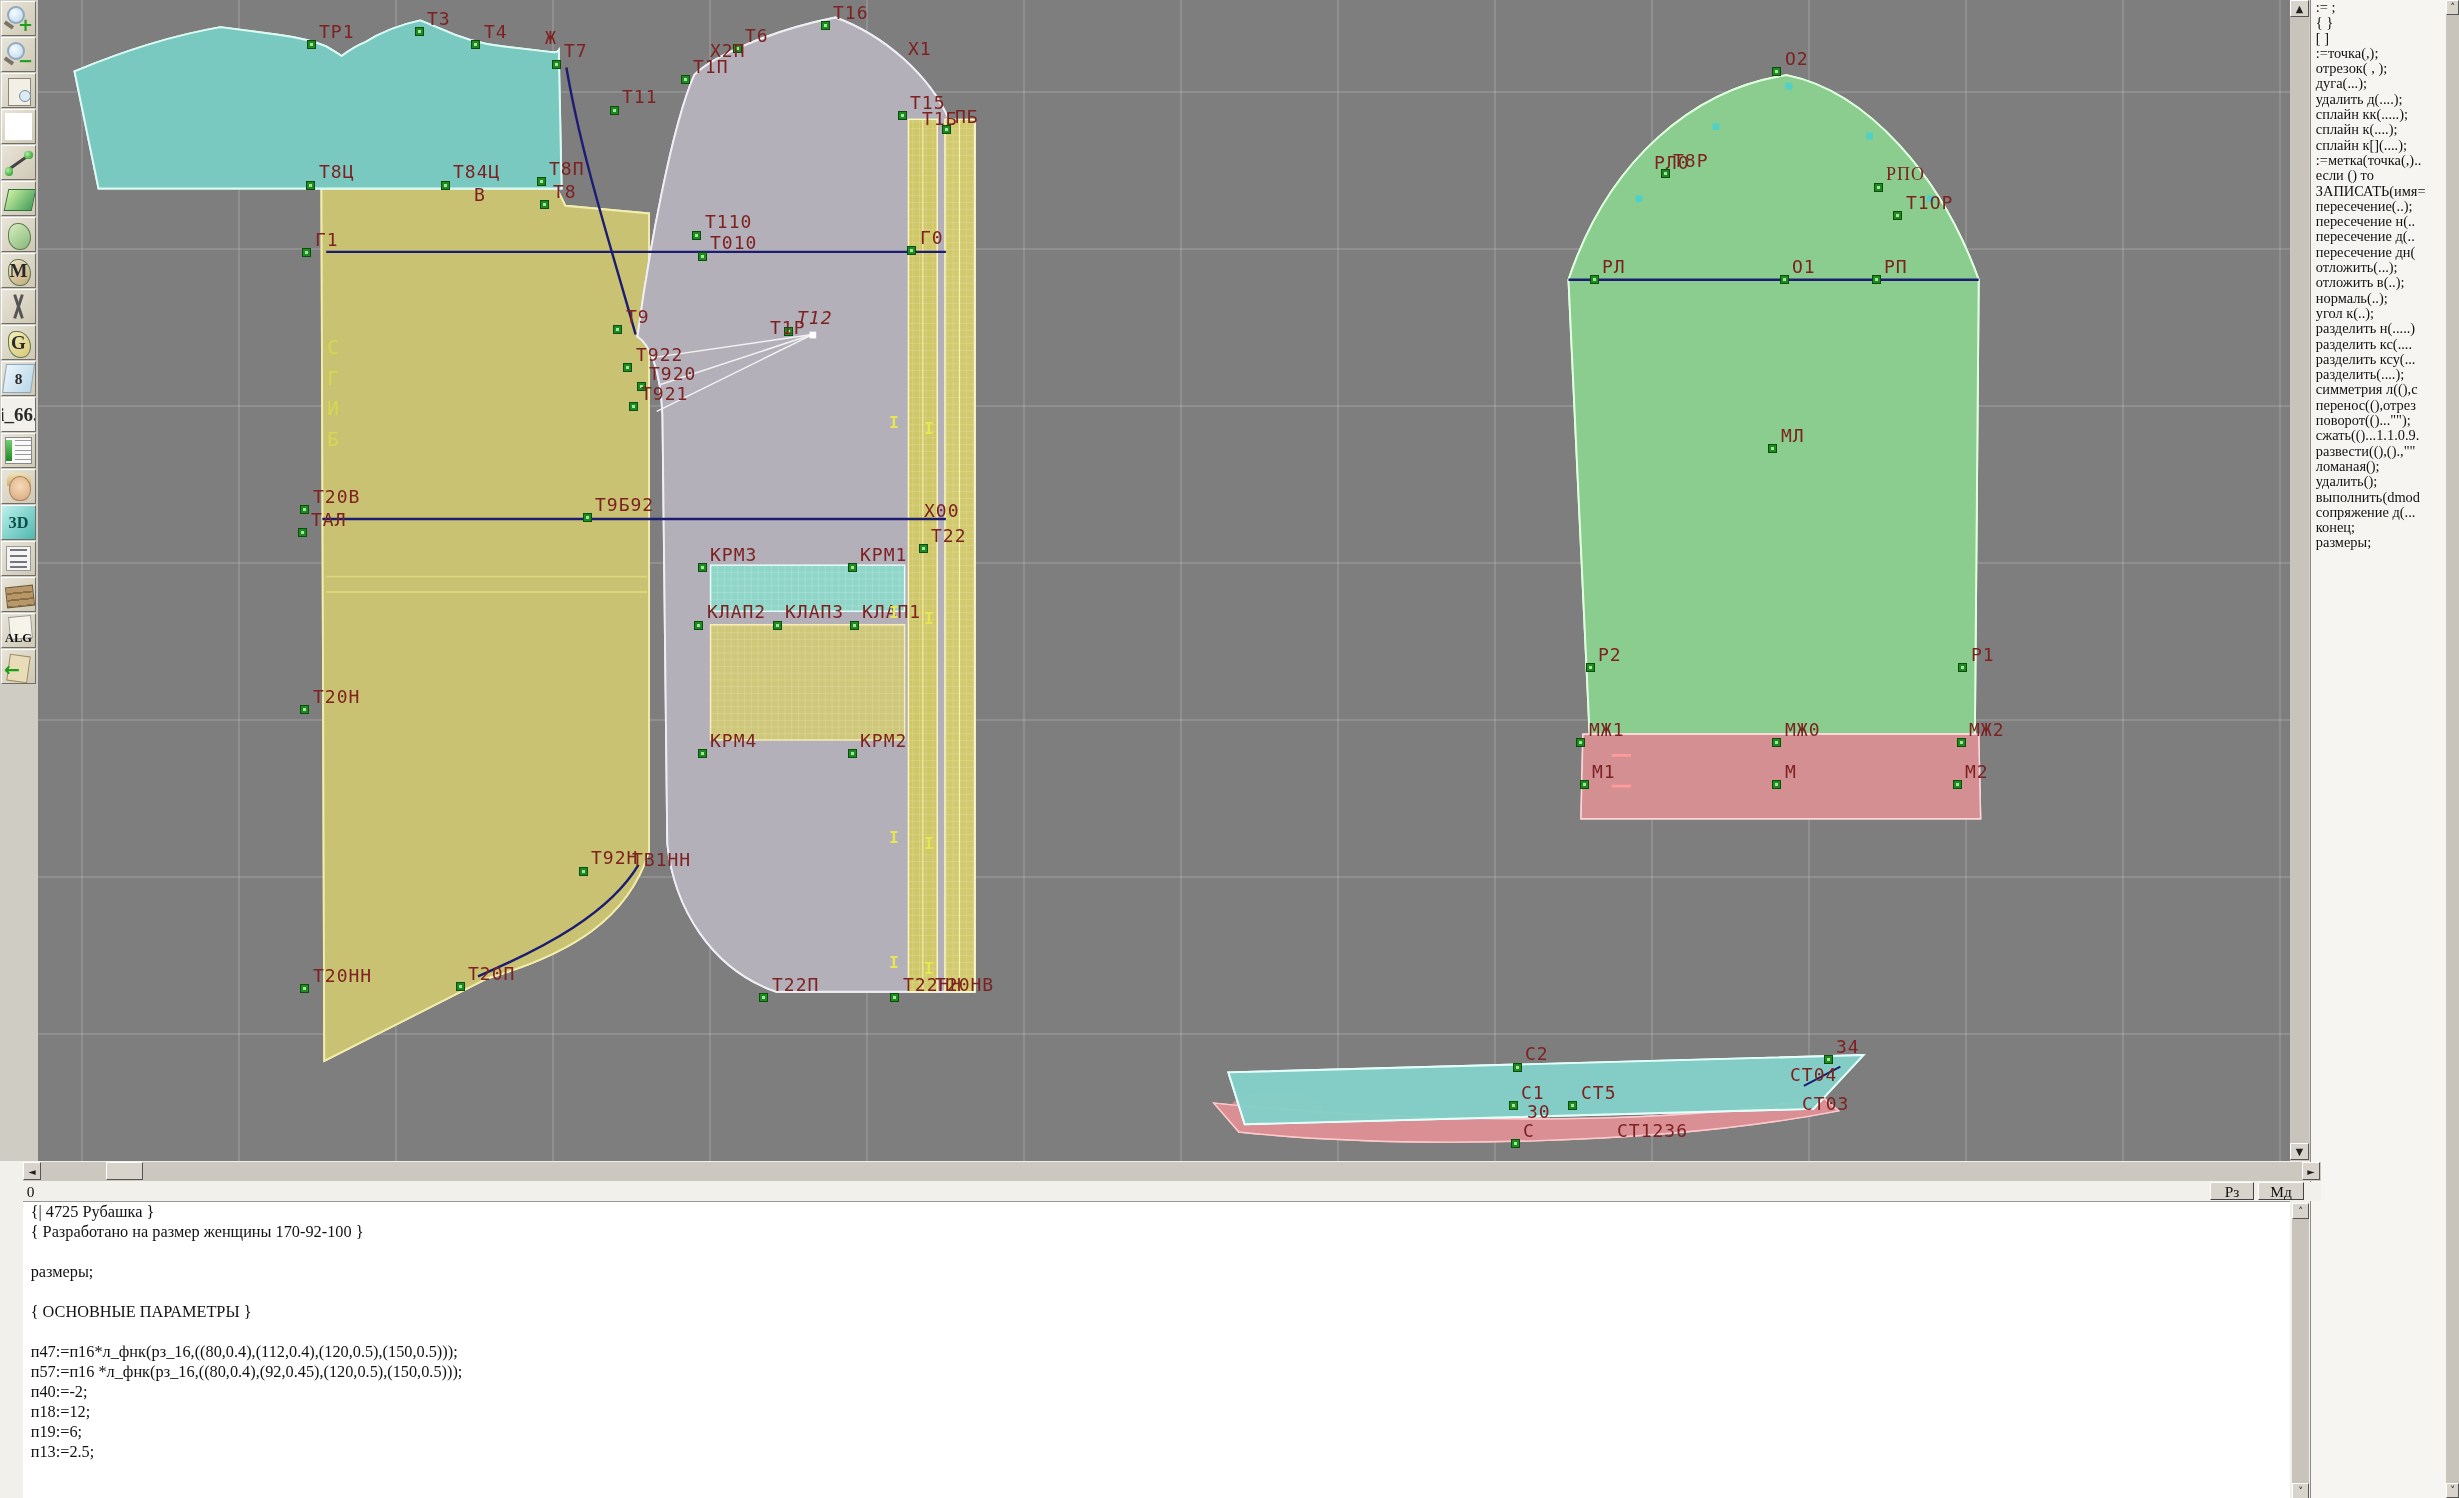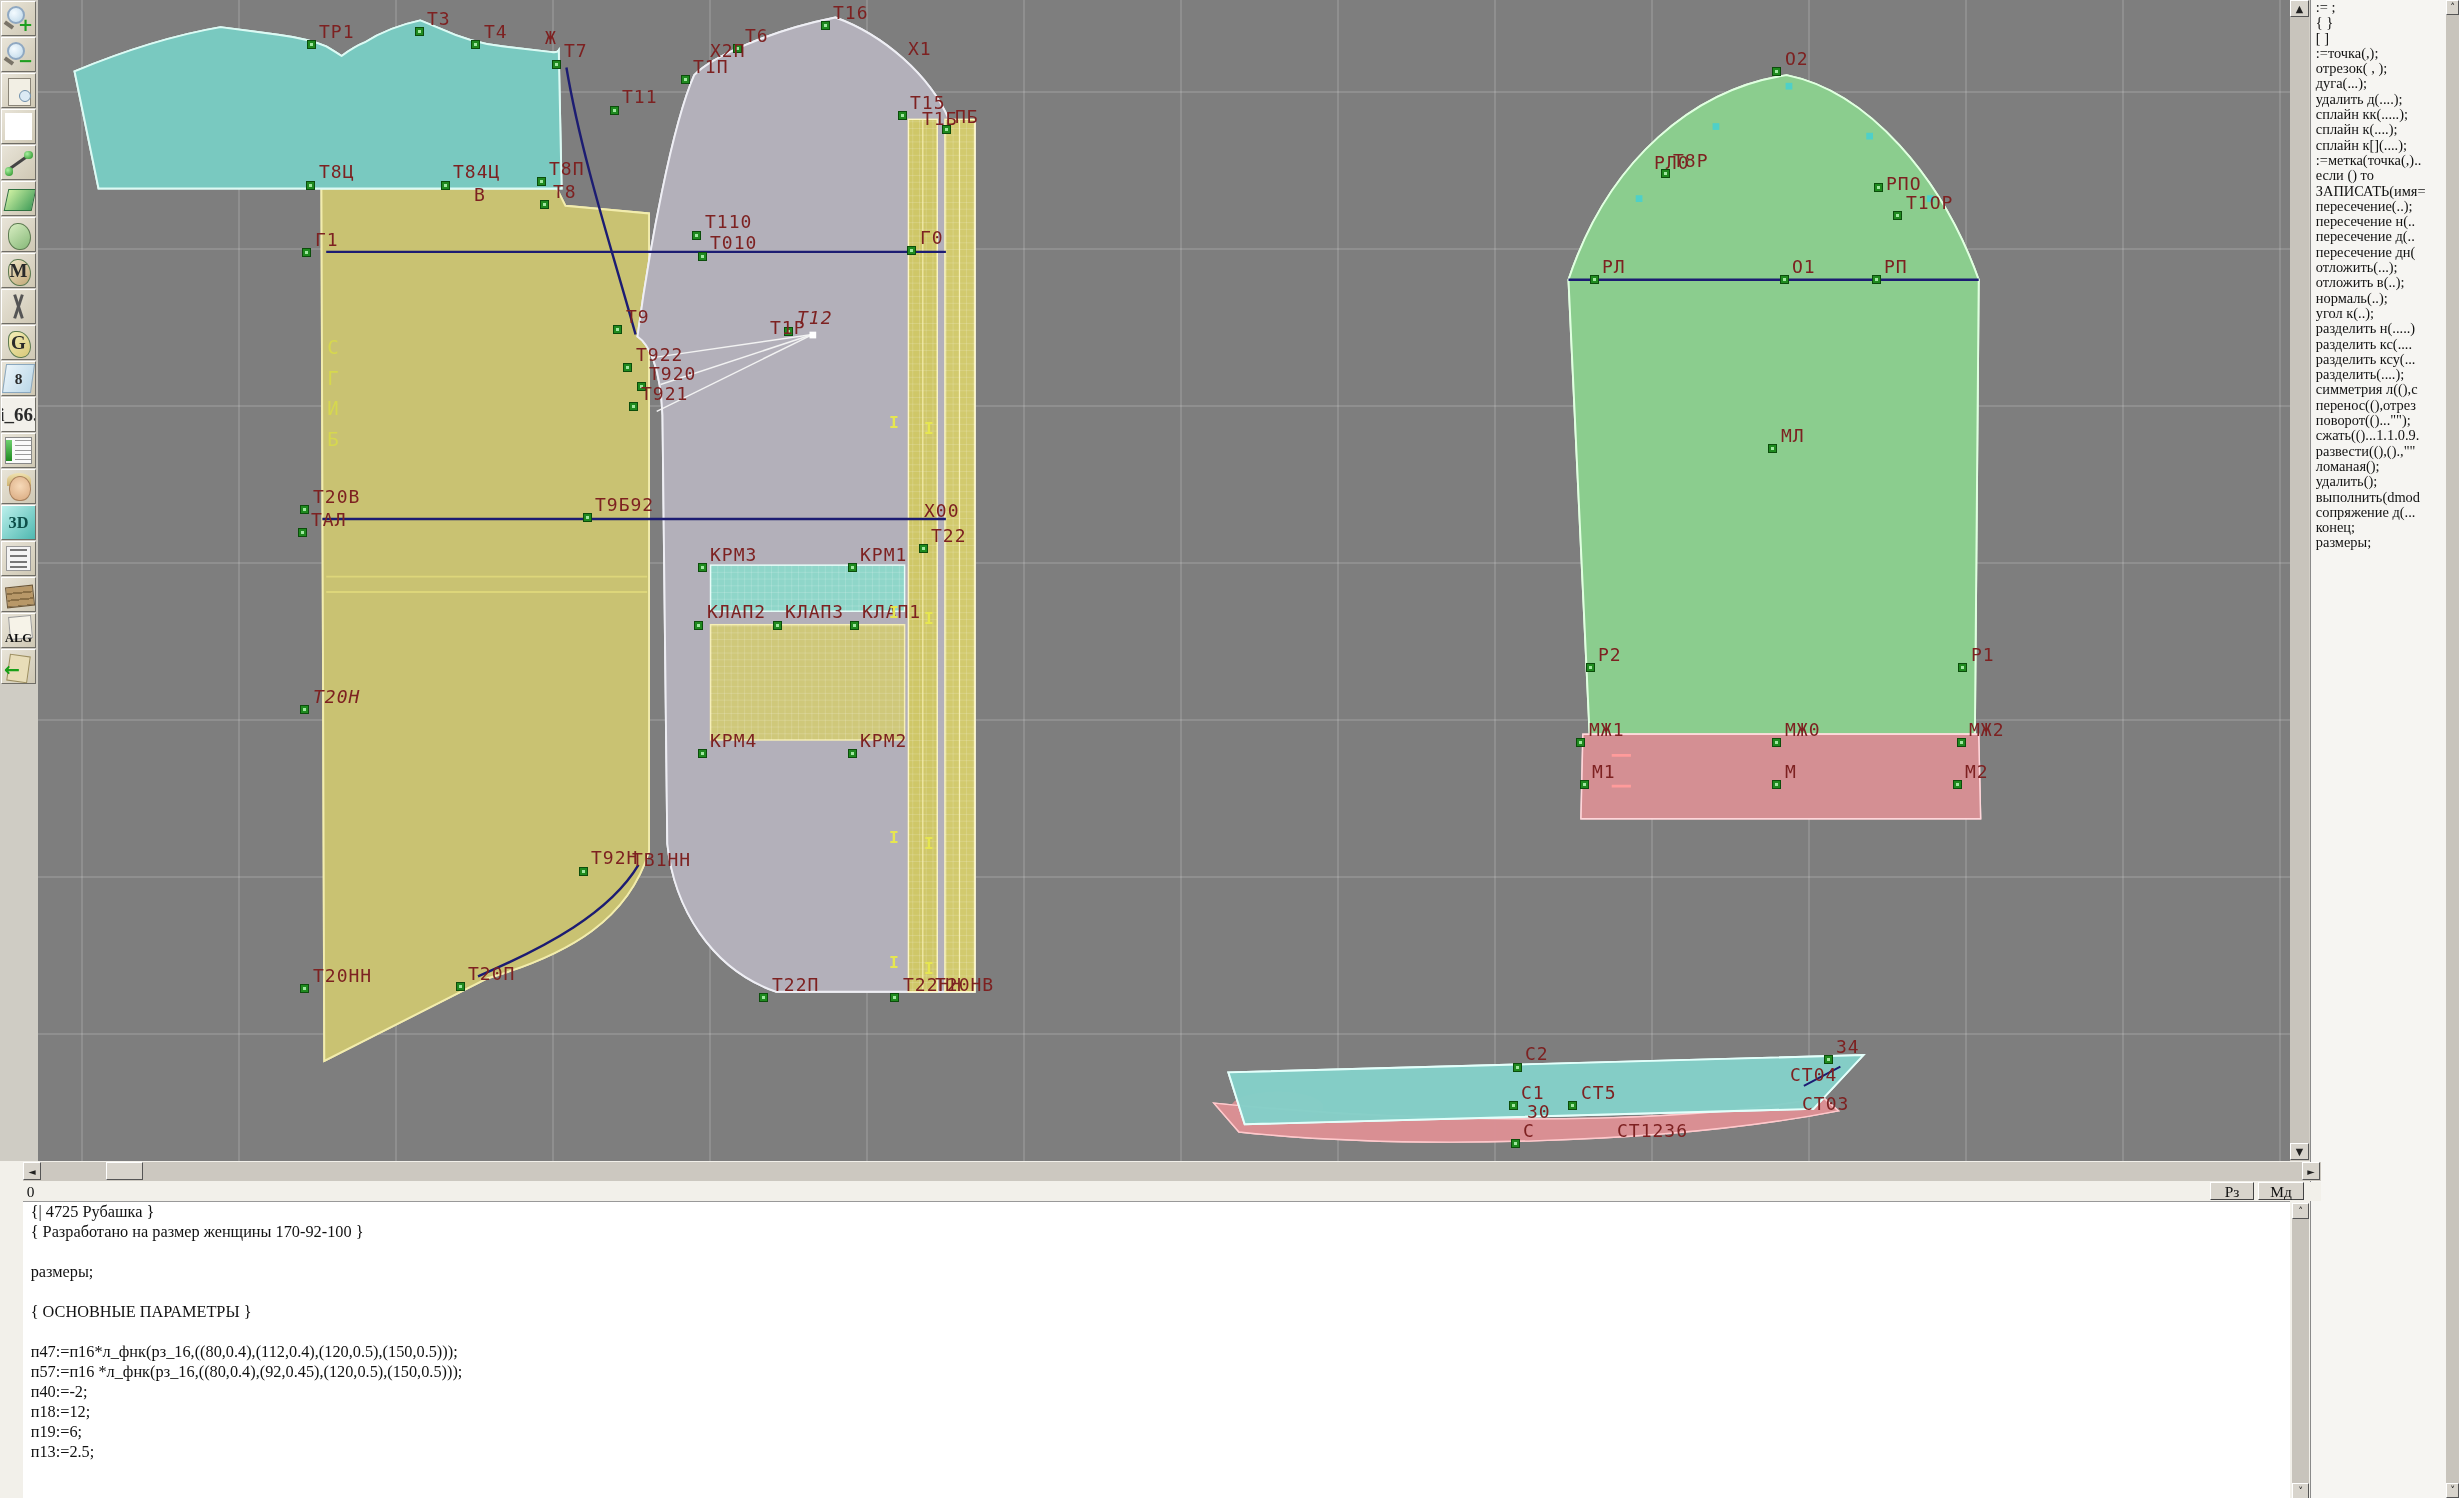--- a/index.html
+++ b/index.html
@@ -326,40 +326,40 @@
         <span class="plbl" style="left: 669px; top: 601px;">КЛАП2</span>
         <span class="pmk" style="left: 656px; top: 621px;"></span>
         <span class="plbl" style="left: 747px; top: 601px;">КЛАП3</span>
         <span class="pmk" style="left: 735px; top: 621px;"></span>
         <span class="plbl" style="left: 824px; top: 601px;">КЛАП1</span>
         <span class="pmk" style="left: 812px; top: 621px;"></span>
         <span class="plbl" style="left: 672px; top: 730px;">КРМ4</span>
         <span class="pmk" style="left: 660px; top: 749px;"></span>
         <span class="plbl" style="left: 822px; top: 730px;">КРМ2</span>
         <span class="pmk" style="left: 810px; top: 749px;"></span>
-        <span class="plbl" style="left: 275px; top: 686px; font-style: italic;">Т20Н</span>
+        <span class="plbl" style="left: 275px; top: 686px;">Т20Н</span>
         <span class="pmk" style="left: 262px; top: 705px;"></span>
         <span class="plbl" style="left: 553px; top: 847px;">Т92Н</span>
         <span class="pmk" style="left: 541px; top: 867px;"></span>
         <span class="plbl" style="left: 594px; top: 849px;">ТВ1НН</span>
         <span class="plbl" style="left: 275px; top: 965px;">Т20НН</span>
         <span class="pmk" style="left: 262px; top: 984px;"></span>
         <span class="plbl" style="left: 430px; top: 963px;">Т20П</span>
         <span class="pmk" style="left: 418px; top: 982px;"></span>
         <span class="plbl" style="left: 734px; top: 974px;">Т22П</span>
         <span class="pmk" style="left: 721px; top: 993px;"></span>
         <span class="plbl" style="left: 865px; top: 974px;">Т22НН</span>
         <span class="pmk" style="left: 852px; top: 993px;"></span>
         <span class="plbl" style="left: 897px; top: 974px;">Т20НВ</span>
         <span class="plbl" style="left: 1747px; top: 48px;">О2</span>
         <span class="pmk" style="left: 1734px; top: 67px;"></span>
         <span class="plbl" style="left: 1616px; top: 152px;">РЛ0</span>
         <span class="plbl" style="left: 1635px; top: 150px;">Т8Р</span>
         <span class="pmk" style="left: 1623px; top: 169px;"></span>
-        <span class="plbl" style="left: 1848px; top: 173px;">РПО</span>
+        <span class="plbl" style="left: 1848px; top: 164px; font-family: Liberation Serif, serif;">РПО</span>
         <span class="pmk" style="left: 1836px; top: 183px;"></span>
         <span class="plbl" style="left: 1868px; top: 192px;">Т1ОР</span>
         <span class="pmk" style="left: 1855px; top: 211px;"></span>
         <span class="plbl" style="left: 1564px; top: 256px;">РЛ</span>
         <span class="pmk" style="left: 1552px; top: 275px;"></span>
         <span class="plbl" style="left: 1754px; top: 256px;">О1</span>
         <span class="pmk" style="left: 1742px; top: 275px;"></span>
         <span class="plbl" style="left: 1846px; top: 256px;">РП</span>
         <span class="pmk" style="left: 1834px; top: 275px;"></span>
         <span class="plbl" style="left: 1743px; top: 425px;">МЛ</span>

